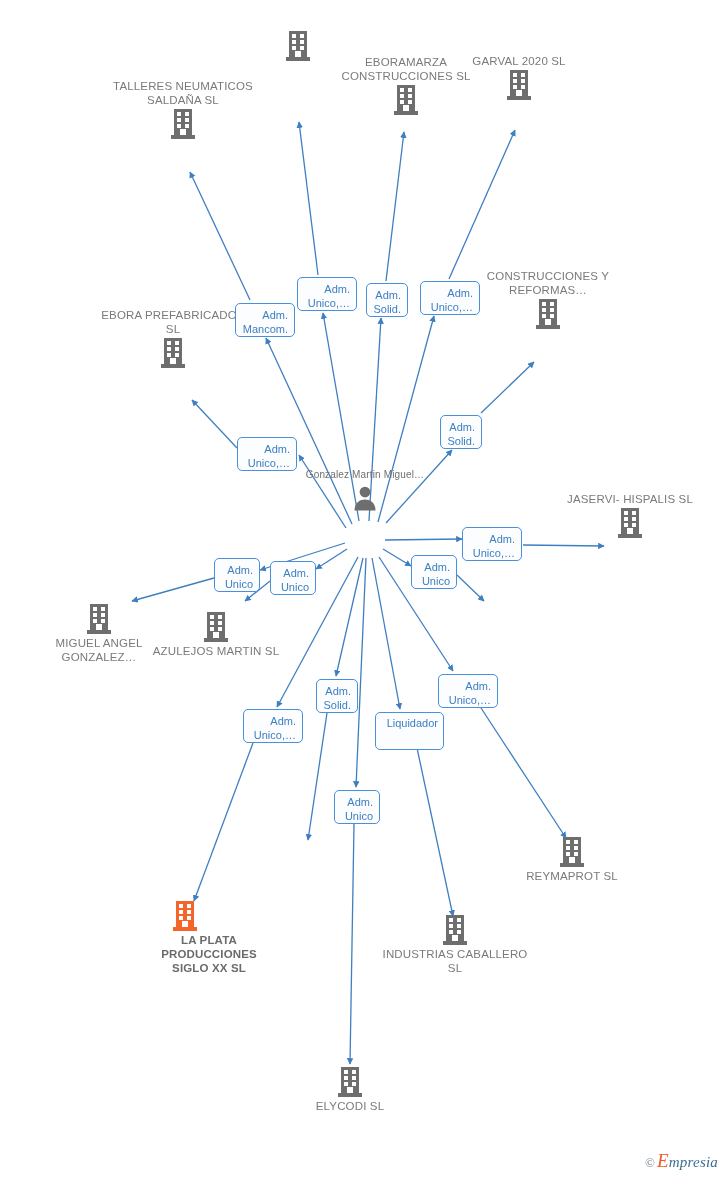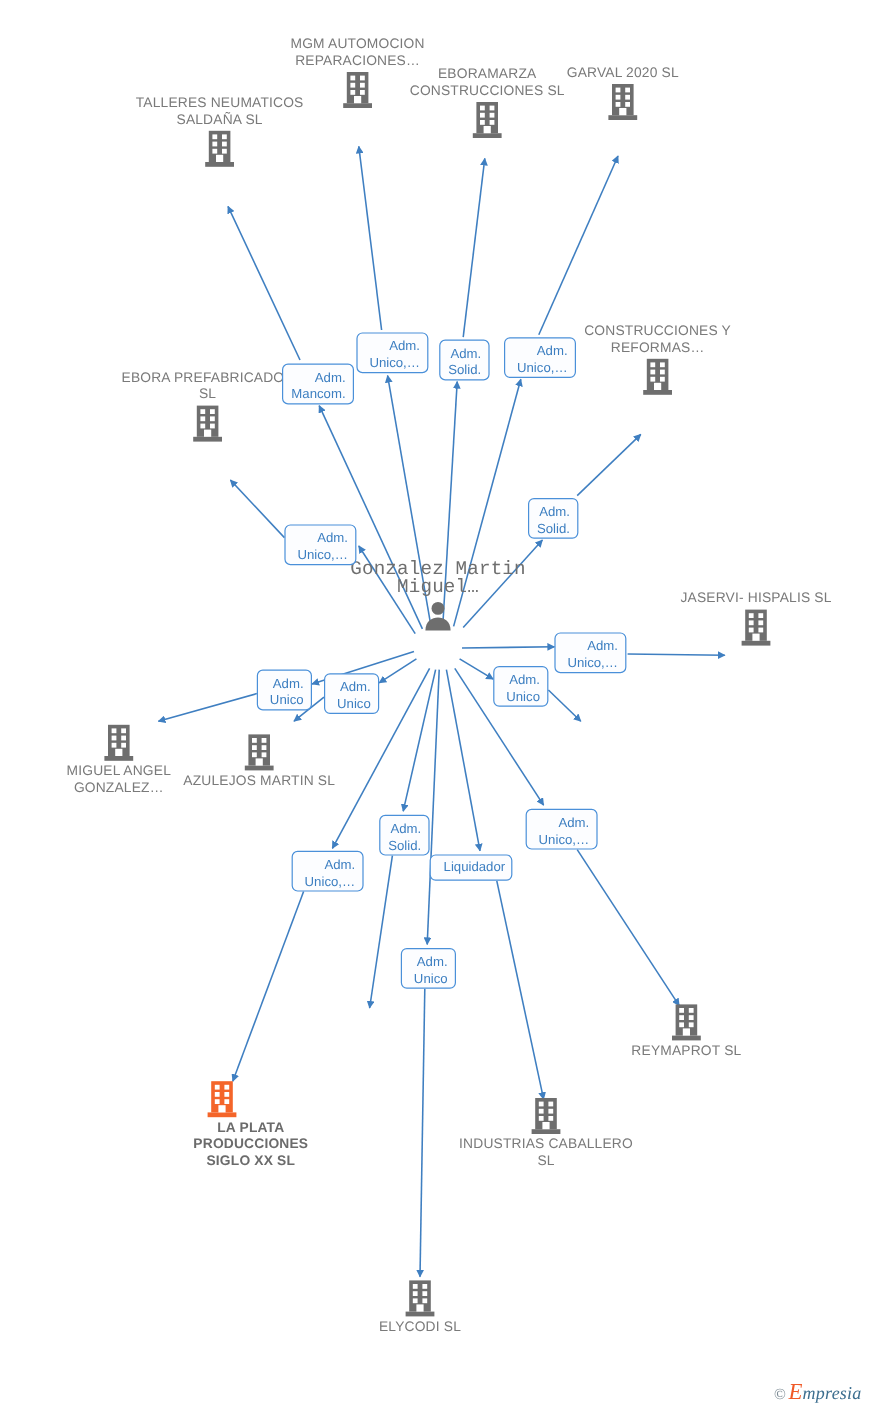--- a/index.html
+++ b/index.html
@@ -52,24 +52,23 @@
   .node.caption-above .caption {
     margin-top: 0;
     margin-bottom: 1px;
   }
   .node.focal .caption {
     color: #6b6b6b;
     font-weight: bold;
     margin-left: 48px;
   }
   .node.person .caption {
-    font-size: 16px;
+    font-size: 10px;
     line-height: 15px;
     color: #6f6f6f;
-    font-family: Liberation Mono, monospace;
   }
   .edge-label {
     position: absolute;
     box-sizing: border-box;
     background: #fcfdff;
     border: 1.4px solid #4a90d9;
     border-radius: 5px;
     color: #3d7fc1;
     font-size: 11px;
     line-height: 14px;
@@ -188,23 +187,20 @@
         <rect x="7" y="10" width="4" height="4" fill="#fff"></rect>
           <rect x="15" y="10" width="4" height="4" fill="#fff"></rect>
         <rect x="7" y="16" width="4" height="4" fill="#fff"></rect>
           <rect x="15" y="16" width="4" height="4" fill="#fff"></rect>
         <rect x="10" y="21" width="6" height="6" fill="#fff"></rect>
       </svg>
     </span>
   </div>
 
   <div class="node caption-above" style="left:298px; top:30px;">
-    <span class="caption">MGM
-AUTOMOCION
-REPARACIONES…</span>
     <span class="icon">
       <svg width="26" height="32" viewBox="0 0 26 32">
         <rect x="4" y="1" width="18" height="26" fill="#6e6e6e"></rect>
         <rect x="1" y="27" width="24" height="4" fill="#6e6e6e"></rect>
         <rect x="7" y="4" width="4" height="4" fill="#fff"></rect>
           <rect x="15" y="4" width="4" height="4" fill="#fff"></rect>
         <rect x="7" y="10" width="4" height="4" fill="#fff"></rect>
           <rect x="15" y="10" width="4" height="4" fill="#fff"></rect>
         <rect x="7" y="16" width="4" height="4" fill="#fff"></rect>
           <rect x="15" y="16" width="4" height="4" fill="#fff"></rect>
@@ -433,21 +429,21 @@
   <div class="edge-label" style="left:214px; top:558px; width:46px; height:34px;">Adm.
 Unico</div>
   <div class="edge-label" style="left:270px; top:561px; width:46px; height:34px;">Adm.
 Unico</div>
   <div class="edge-label" style="left:411px; top:555px; width:46px; height:34px;">Adm.
 Unico</div>
   <div class="edge-label" style="left:243px; top:709px; width:60px; height:34px;">Adm.
 Unico,…</div>
   <div class="edge-label" style="left:316px; top:679px; width:42px; height:34px;">Adm.
 Solid.</div>
-  <div class="edge-label wide" style="left:358px; top:712px; width:69px; height:22px; padding:3px 5px;">Liquidador</div>
+  <div class="edge-label wide" style="left:375px; top:712px; width:69px; height:38px; padding:3px 5px;">Liquidador</div>
   <div class="edge-label" style="left:438px; top:674px; width:60px; height:34px;">Adm.
 Unico,…</div>
   <div class="edge-label" style="left:334px; top:790px; width:46px; height:34px;">Adm.
 Unico</div>
 
   <div id="watermark">
     <span class="c">©</span><span class="e">E</span><span>mpresia</span>
   </div>
 
 </div>

